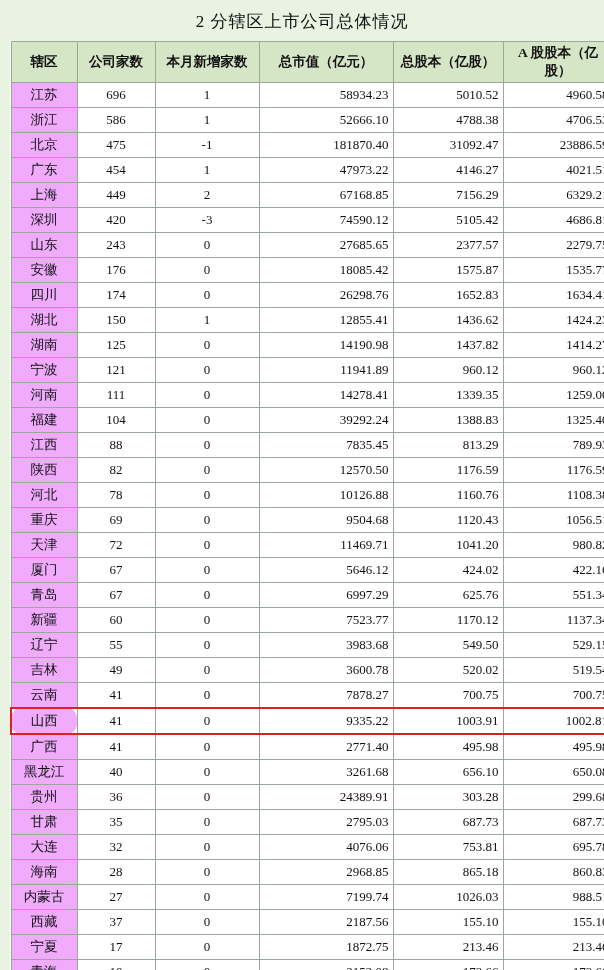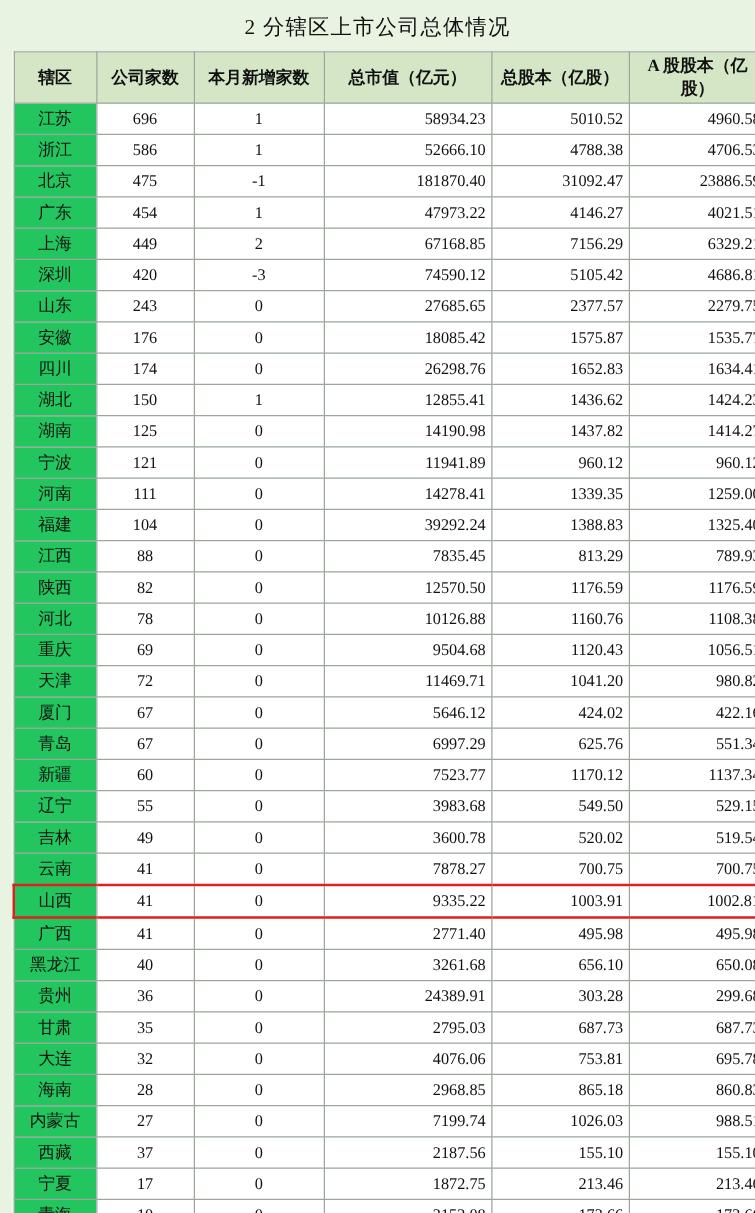--- a/index.html
+++ b/index.html
@@ -37,37 +37,38 @@
     line-height:18px;
   }
   table.main thead th{
     background:#d4e6c6;
     font-weight:bold;
     text-align:center;
     font-size:13.5px;
     height:22px;
   }
   td.region{
-    background:#22c55e;
+    background:#f0abfc;
     text-align:center;
     font-size:13.5px;
   }
   td.num{
     text-align:center;
     background:#ffffff;
     font-family:"Liberation Serif","DejaVu Serif",serif;
   }
   td.val{
     text-align:right;
     padding-right:26px;
     background:#ffffff;
   }
   tr.highlight td{
     border-top:2.5px solid #e02020;
     border-bottom:2.5px solid #e02020;
+    border-radius:10px;
   }
   tr.highlight td:first-child{border-left:2.5px solid #e02020;}
   tr.highlight td:last-child{border-right:2.5px solid #e02020;}
   col.c0{width:66px;}
   col.c1{width:78px;}
   col.c2{width:104px;}
   col.c3{width:134px;}
   col.c4{width:110px;}
   col.c5{width:110px;}
 </style>

